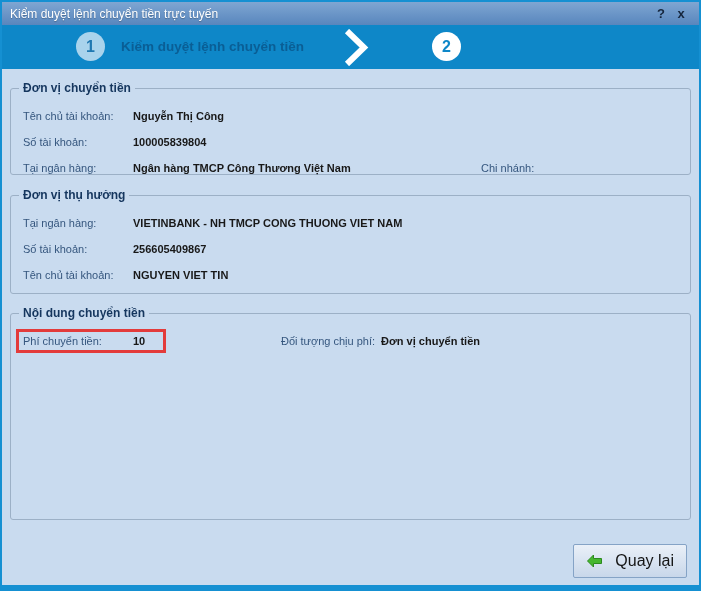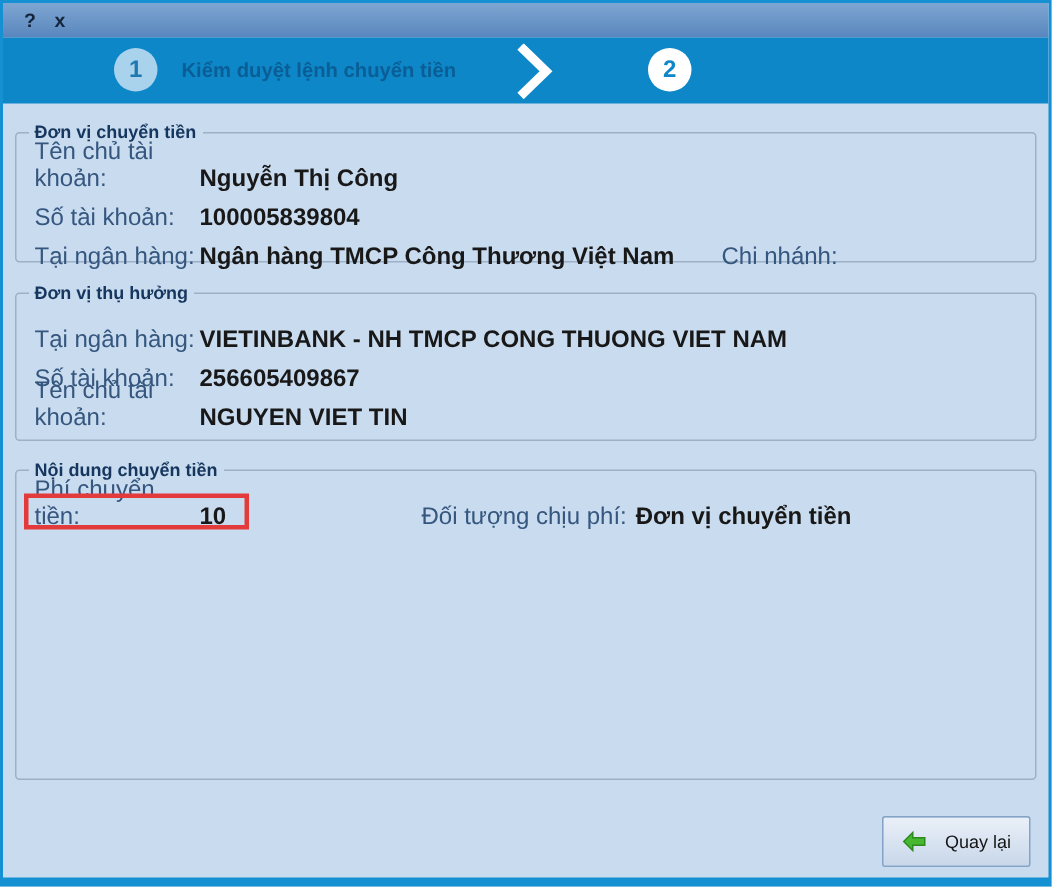--- a/index.html
+++ b/index.html
@@ -47,22 +47,22 @@
     padding:4px 4px 0 4px; background:transparent;
   }
   legend {
     margin-left:4px; padding:0 4px;
     font-size:12px; font-weight:bold; color:#15365e;
   }
   .fs-sender { height:94px; margin-top:8px; }
   .fs-benef  { height:106px; margin-top:13px; }
   .fs-detail { height:214px; margin-top:12px; }
   .row {
-    position:relative; display:flex; align-items:flex-end;
-    height:26px; padding-left:8px; font-size:16px;
+    position:relative; display:flex; align-items:center;
+    height:26px; padding-left:8px; font-size:11px;
   }
   .row:first-of-type { margin-top:4px; }
   .lbl { width:110px; color:#35567e; flex:none; }
   .val { font-weight:bold; color:#181818; }
   .lbl-abs { position:absolute; color:#35567e; }
   .branch-lbl { left:466px; }
   .feepayer { left:266px; display:flex; gap:4px; }
   .feepayer .val { margin-left:2px; }
   
   .fee-row { margin-top:1px; }
@@ -75,30 +75,31 @@
   .btnbar {
     position:absolute; right:12px; bottom:7px;
     display:flex; gap:10px;
   }
   .btn {
     min-width:88px; height:26px;
     display:flex; align-items:center; justify-content:flex-start;
     gap:12px; padding:16px 12px;
     background:linear-gradient(#eaf0f8, #c8d7ea);
     border:1px solid #85a3c6; border-radius:2px;
-    font-size:12px; color:#141414; cursor:default;
+    font-size:16px; color:#141414; cursor:default;
   }
   .btn .ico { display:flex; align-items:center; }
 </style>
 </head>
 <body>
 
 <div class="window">
 
   <div class="titlebar">
+    <span class="title">Kiểm duyệt lệnh chuyển tiền trực tuyến</span>
     <span class="winbtn">?</span>
     <span class="winbtn">x</span>
   </div>
 
   <div class="wizard">
     <div class="step step1">
       <span class="step-circle">1</span>
       <span class="step-label">Kiểm duyệt lệnh chuyển tiền</span>
     </div>
     <svg class="chevron" width="28" height="37" viewBox="0 0 28 37">

